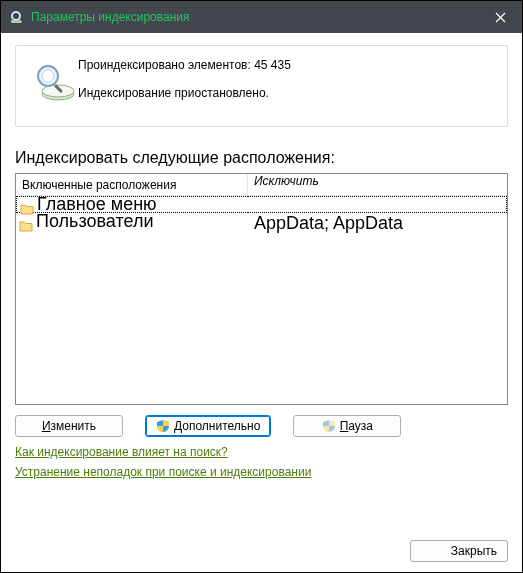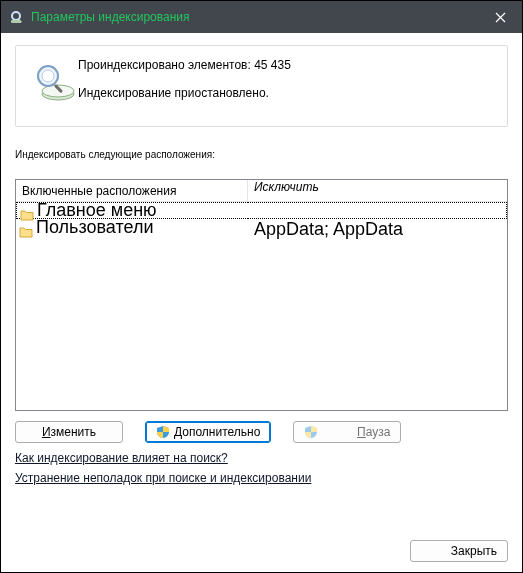--- a/index.html
+++ b/index.html
@@ -47,22 +47,22 @@
       padding: 12px 14px;
       display: flex;
       gap: 0;
       align-items: flex-start;
     }
     .info-panel .bigicon { width: 48px; height: 48px; flex-shrink: 0; }
     .info-text { font-size: 12px; color: #000; }
     .info-text div { margin-bottom: 14px; }
     .section-label {
       margin-top: 22px;
-      margin-bottom: 19px;
-      font-size: 10px;
+      margin-bottom: 6px;
+      font-size: 16px;
       color: #000;
     }
     .listbox {
       border: 1px solid #828790;
       height: 232px;
       background: #fff;
       overflow: hidden;
     }
     .listhead {
       display: flex;
@@ -104,25 +104,25 @@
       justify-content: center;
       gap: 4px;
       min-width: 108px;
       cursor: default;
     }
     .btn .u { text-decoration: underline; }
     .btn.focused {
       border: 1px solid #0078d7;
       box-shadow: 0 0 0 1px #0078d7 inset;
     }
-    .btn.disabled { color: #737373; justify-content: space-between; }
+    .btn.disabled { color: #000000; }
     .shield { width: 14px; height: 14px; }
     .links { margin-top: 8px; }
     .links a {
-      color: #0f172a;
+      color: #4d7c0f;
       text-decoration: underline;
       font-size: 12px;
       display: inline-block;
       margin-bottom: 6px;
     }
     .footer {
       margin-top: auto;
       display: flex;
       justify-content: flex-end;
       padding-top: 8px;

